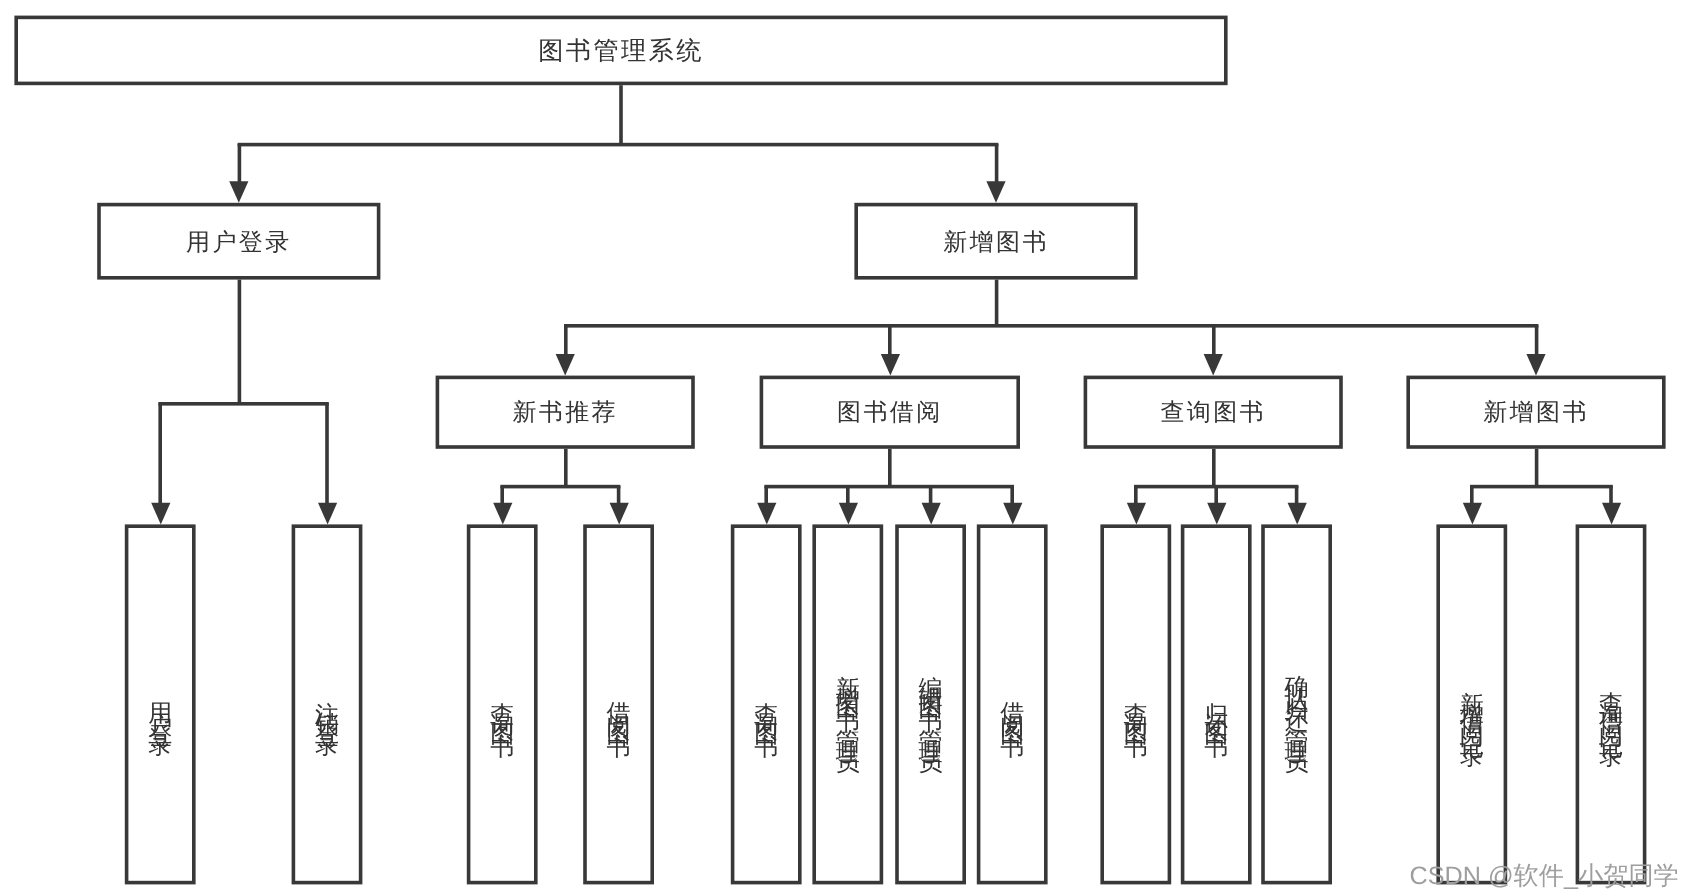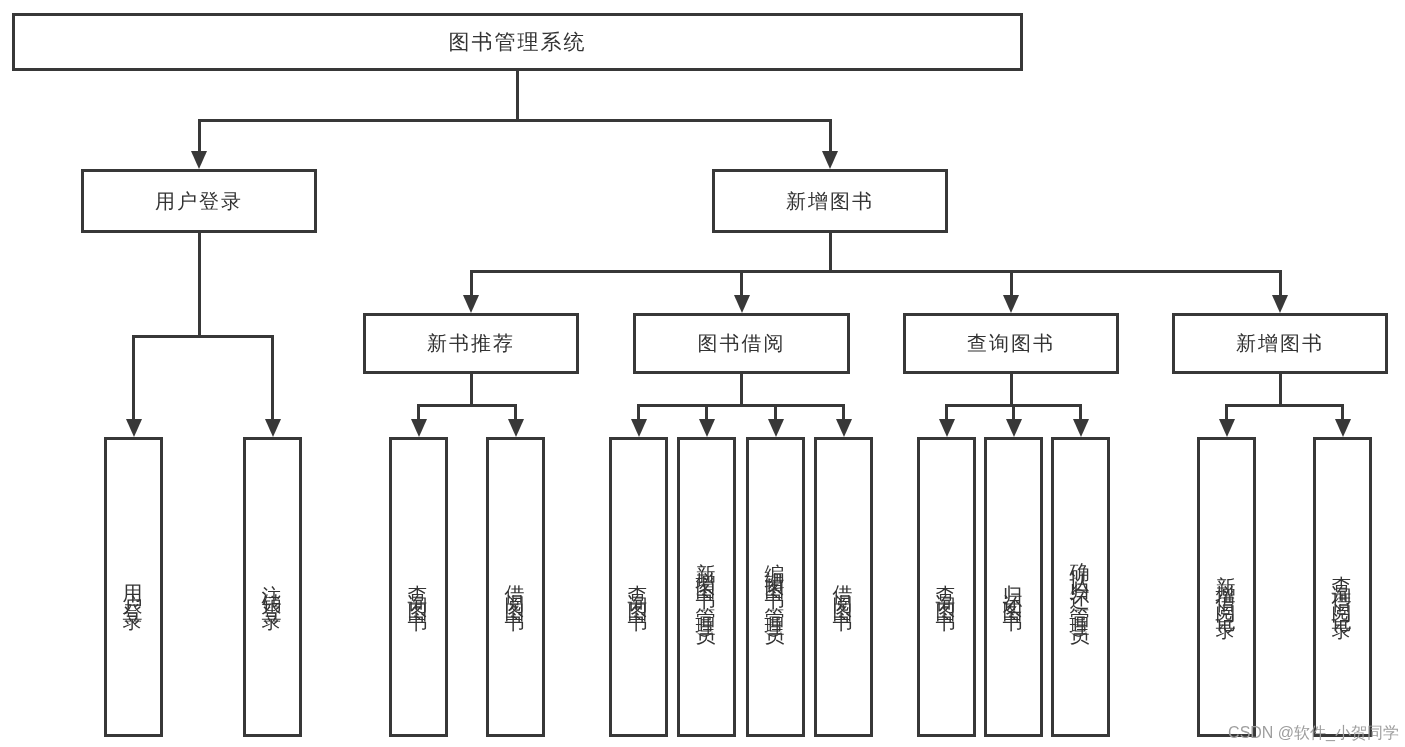--- a/index.html
+++ b/index.html
@@ -22,21 +22,21 @@
     letter-spacing:9px; font-size:20px; white-space:normal;
   }
   .line { position:absolute; background:var(--line,#383838); }
   .arrow {
     position:absolute; width:0; height:0;
     border-left:8px solid transparent; border-right:8px solid transparent;
     border-top:18px solid var(--line,#383838);
   }
   .watermark {
     position:absolute; right:6px; bottom:3px; z-index:5;
-    color:var(--wm,#9e9e9e); font-size:16px; letter-spacing:0;
+    color:var(--wm,#9e9e9e); font-size:21px; letter-spacing:0;
   }
 </style>
 </head>
 <body>
 
 <div class="stage" id="stage" style="--line: #383838; --text: #333333; --wm: #9e9e9e; --bg: #ffffff;">
 
   <div class="node root" style="left:12px;top:13px;width:1011px;height:58px">图书管理系统</div>
 
   <div class="node" style="left:81px;top:169px;width:236px;height:64px">用户登录</div>

